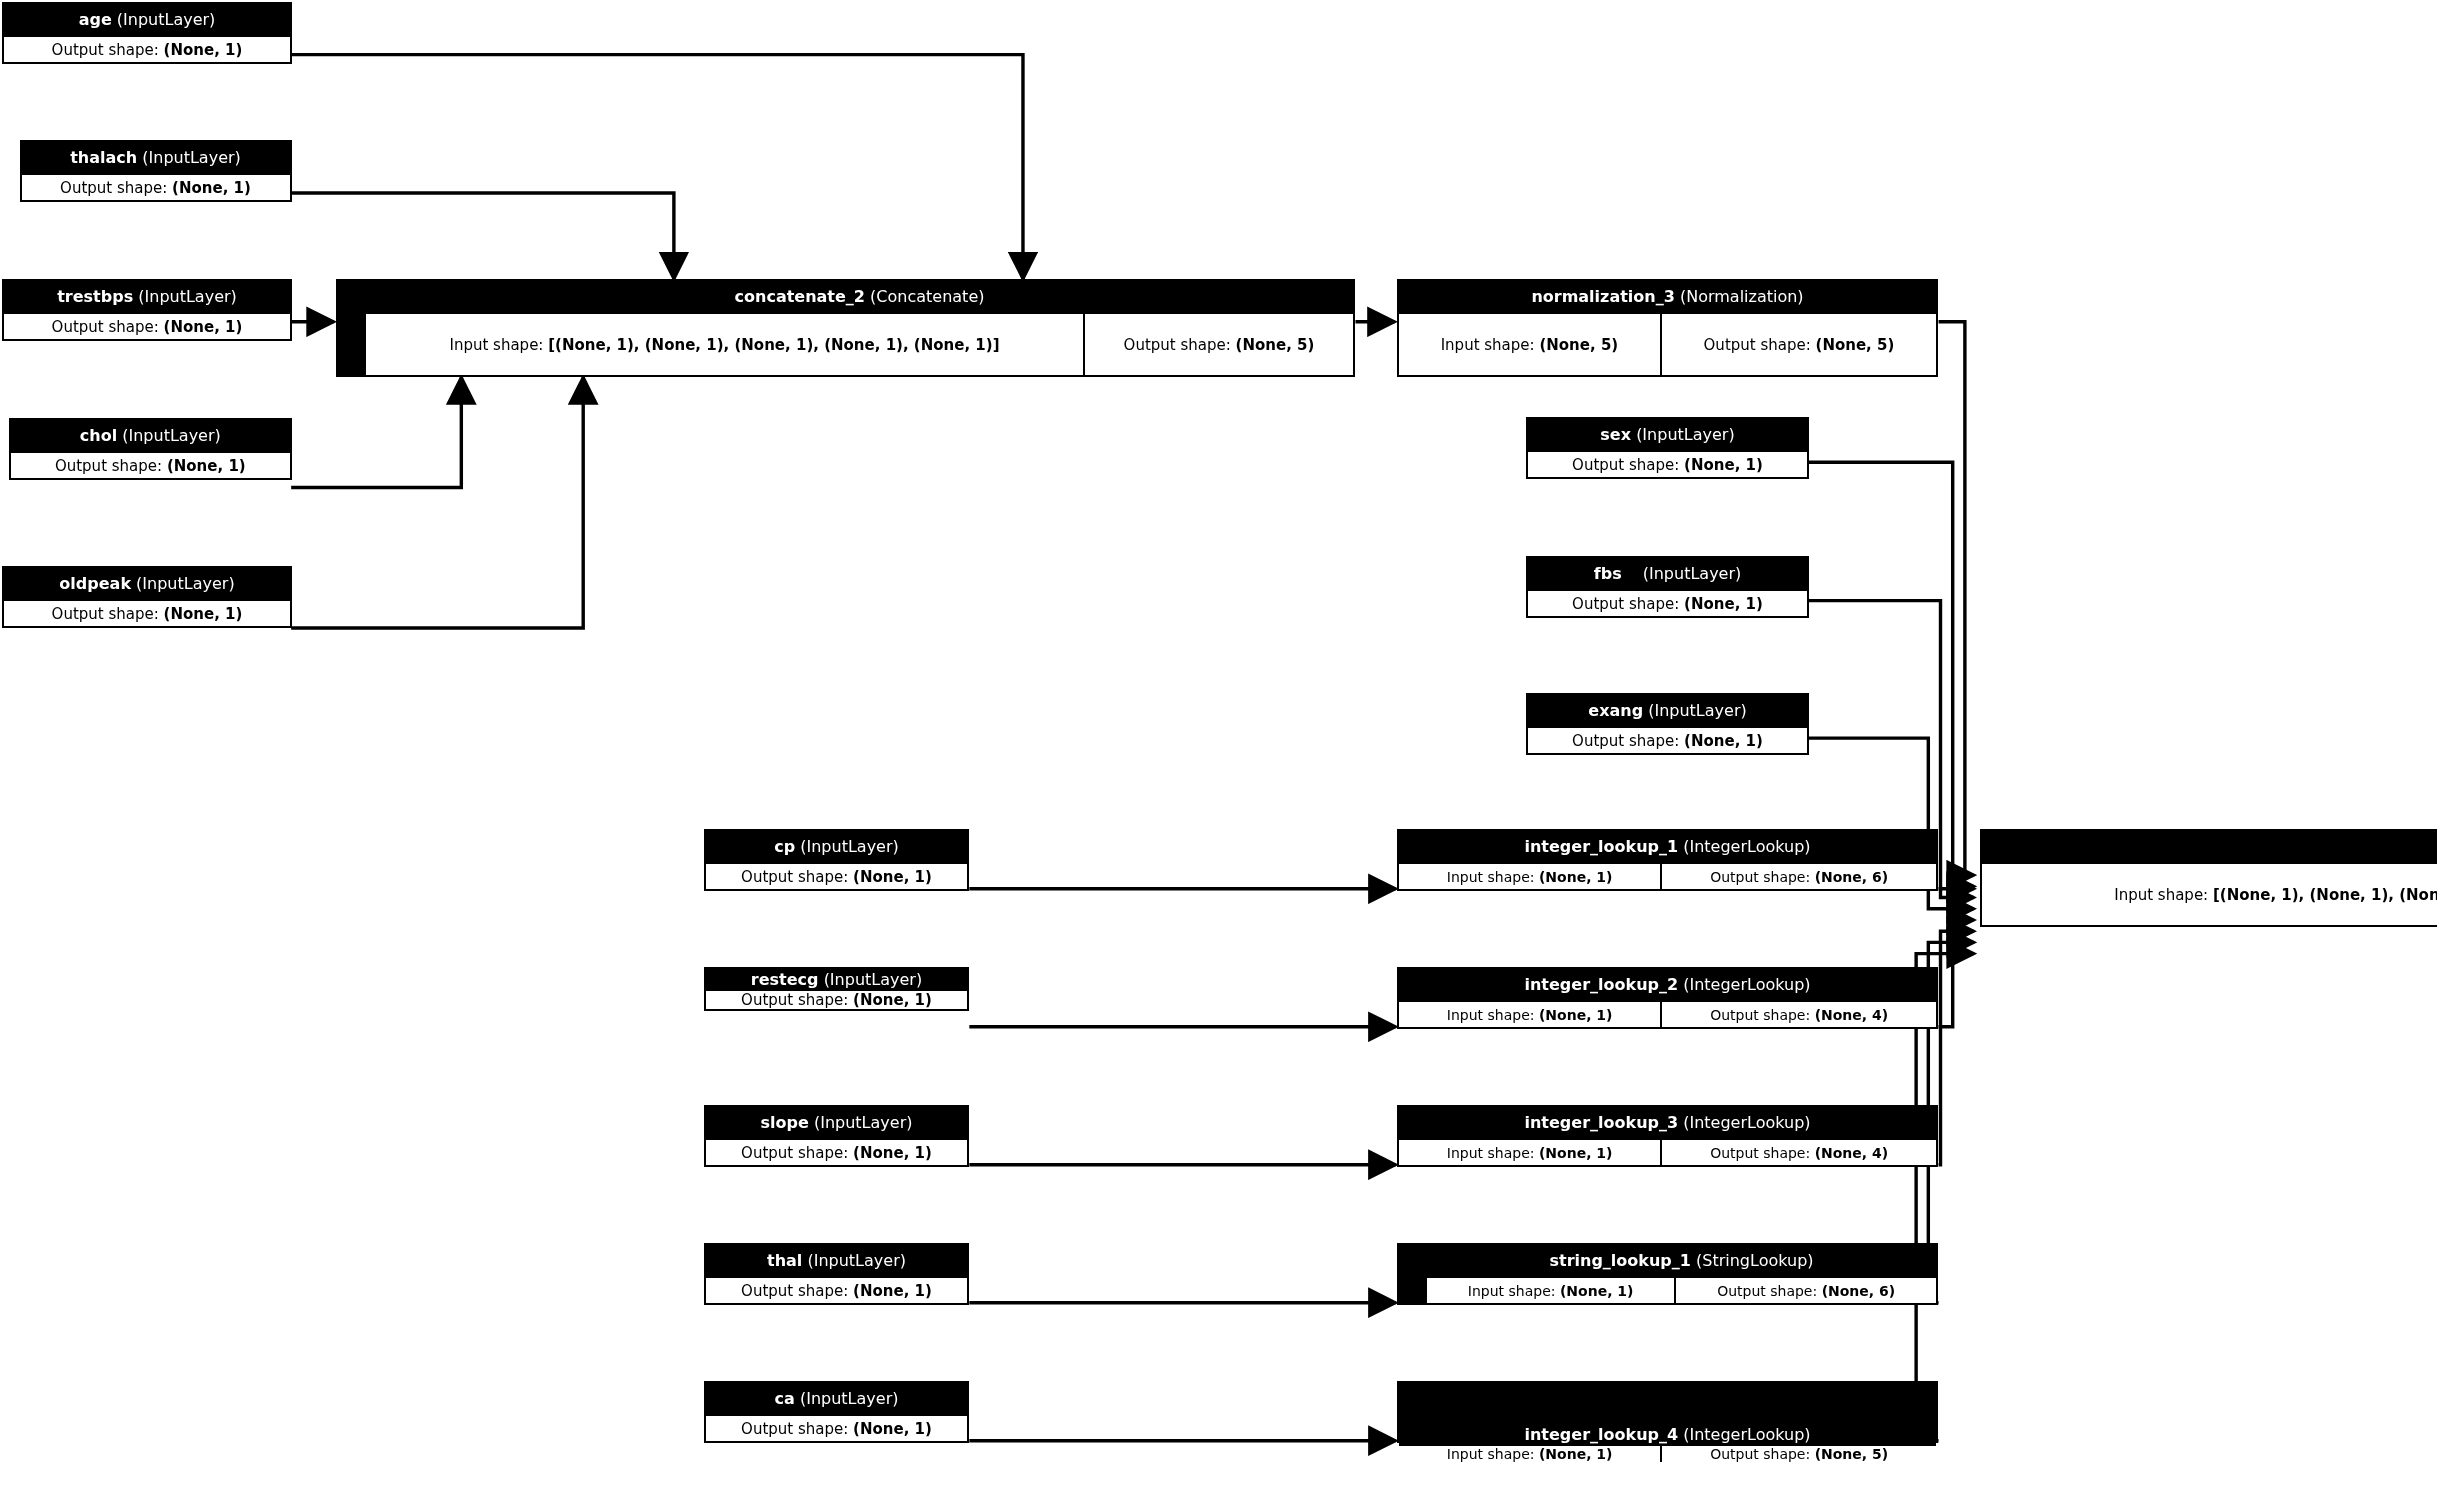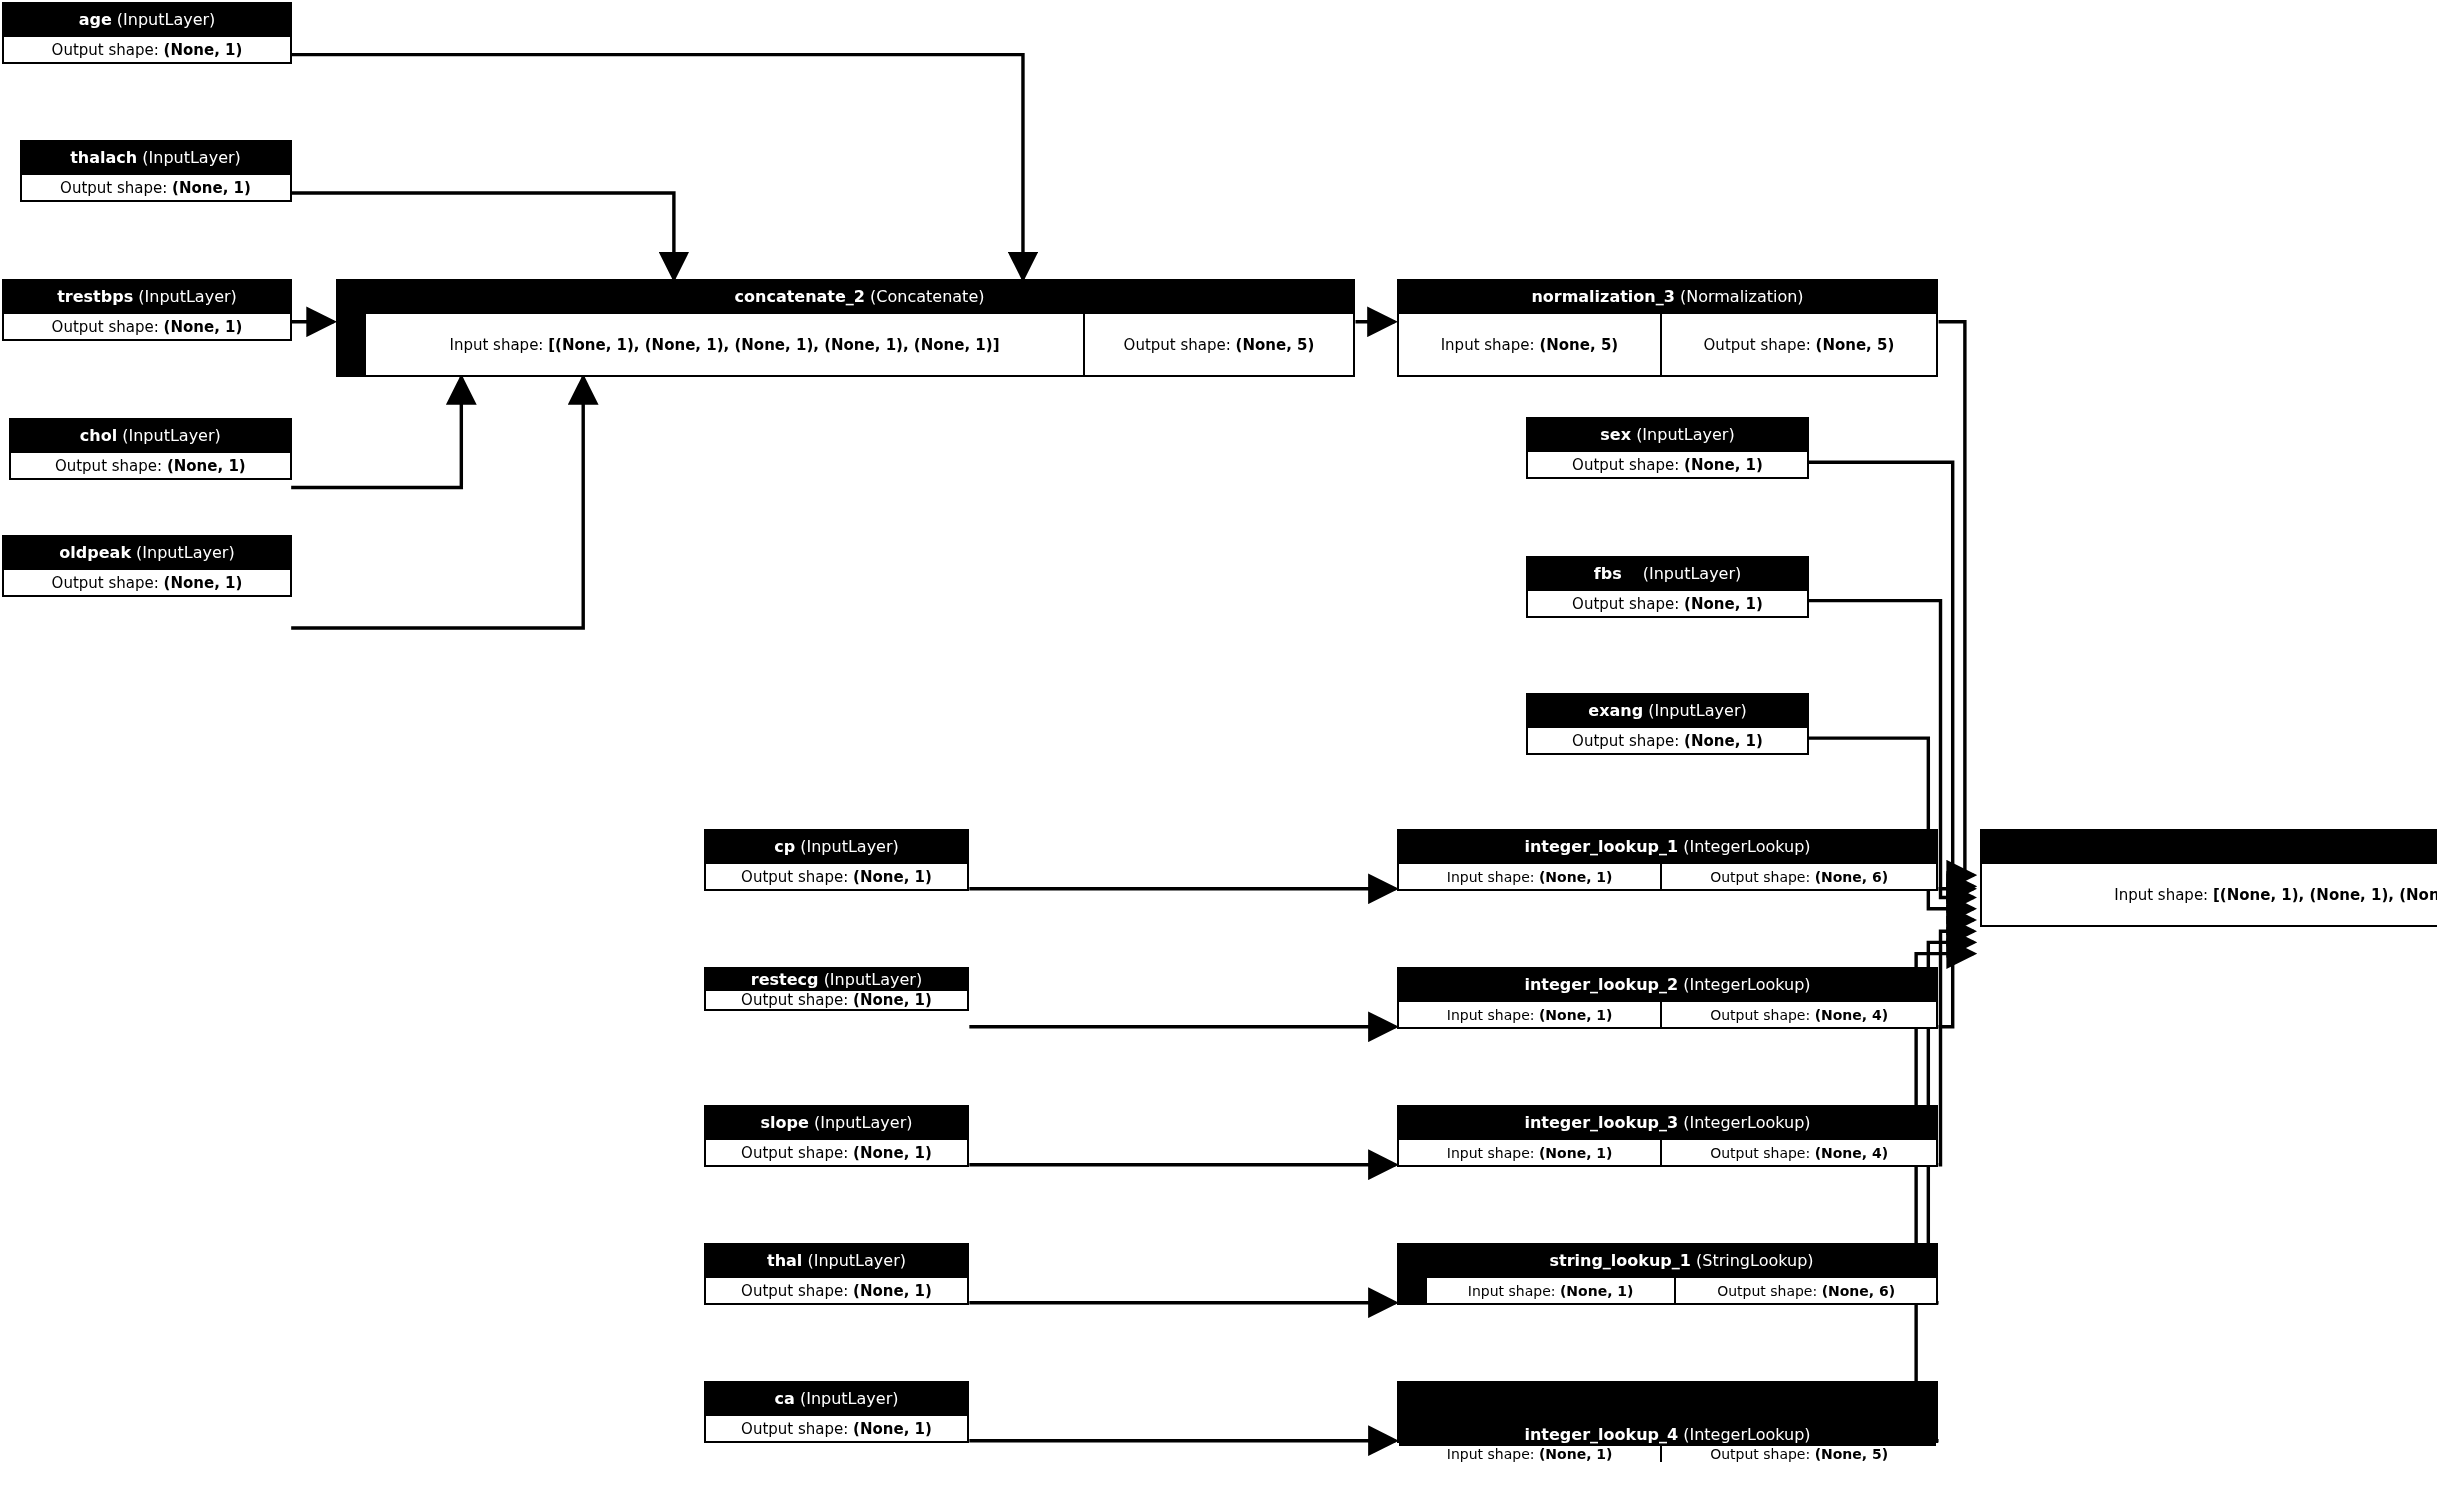--- a/index.html
+++ b/index.html
@@ -174,21 +174,21 @@
     <div class="node-title t-big" style="height:31px;">
       <span class="nm">chol</span>&nbsp;<span class="ty">(InputLayer)</span>
     </div>
     <div class="node-body">
       <div class="cell t-mid">
         <span class="lbl">Output shape:</span>&nbsp;<span class="val">(None, 1)</span>
       </div>
     </div>
   </div>
 
-  <div class="node" style="left:2px; top:535px; width:290px; height:62px;justify-content:space-between;">
+  <div class="node" style="left:2px; top:566px; width:290px; height:62px;justify-content:space-between;">
     <div class="node-title t-big" style="height:31px;">
       <span class="nm">oldpeak</span>&nbsp;<span class="ty">(InputLayer)</span>
     </div>
     <div class="node-body">
       <div class="cell t-mid">
         <span class="lbl">Output shape:</span>&nbsp;<span class="val">(None, 1)</span>
       </div>
     </div>
   </div>
 

